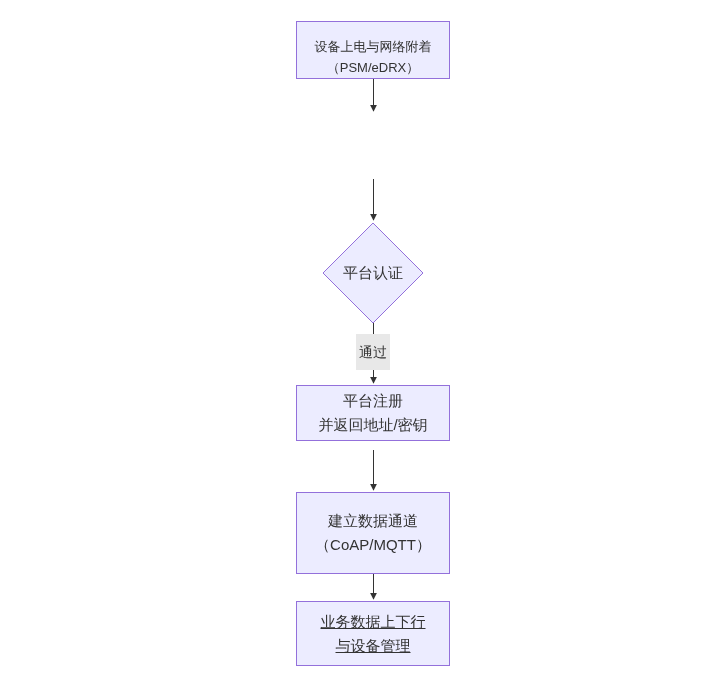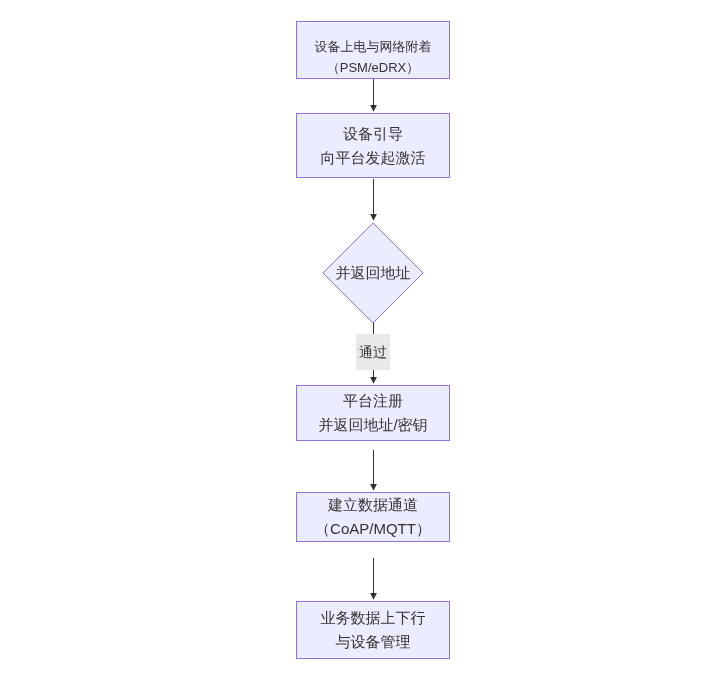--- a/index.html
+++ b/index.html
@@ -52,22 +52,22 @@
   }
   .node .node-label {
     white-space: pre-line;
     font-size: 15px;
     line-height: 24px;
   }
   .n1 { left: 296px; top: 21px;  width: 154px; height: 58px; align-items: flex-end; }
   .n1 .node-label { font-size: 13px; line-height: 21px; }
   .n2 { left: 296px; top: 113px; width: 154px; height: 65px; }
   .n3 { left: 296px; top: 385px; width: 154px; height: 56px; }
-  .n4 { left: 296px; top: 492px; width: 154px; height: 50px; }
-  .n5 { left: 296px; top: 601px; width: 154px; height: 58px; }
+  .n4 { left: 296px; top: 492px; width: 154px; height: 82px; }
+  .n5 { left: 296px; top: 601px; width: 154px; height: 65px; text-decoration: underline; }
   .diamond-label {
     position: absolute;
     left: 323px; top: 223px;
     width: 100px; height: 100px;
     display: flex;
     align-items: center;
     justify-content: center;
     text-align: center;
     font-size: 15px;
     color: var(--text);
@@ -103,27 +103,23 @@
     <line class="edge-line" x1="373.5" y1="558" x2="373.5" y2="599" marker-end="url(#arrowhead)"></line>
 
     <polygon class="diamond-shape" points="373,223 423,273 373,323 323,273"></polygon>
   </svg>
 
   <div class="node n1">
     <span class="node-label">设备上电与网络附着
 （PSM/eDRX）</span>
   </div>
 
-  <div class="node n2">
-    <span class="node-label">设备引导
-向平台发起激活</span>
-  </div>
 
   <div class="diamond-label">
-    <span class="diamond-text">并返回地址</span>
+    <span class="diamond-text">平台认证</span>
   </div>
 
   <div class="edge-label">通过</div>
 
   <div class="node n3">
     <span class="node-label">平台注册
 并返回地址/密钥</span>
   </div>
 
   <div class="node n4">

